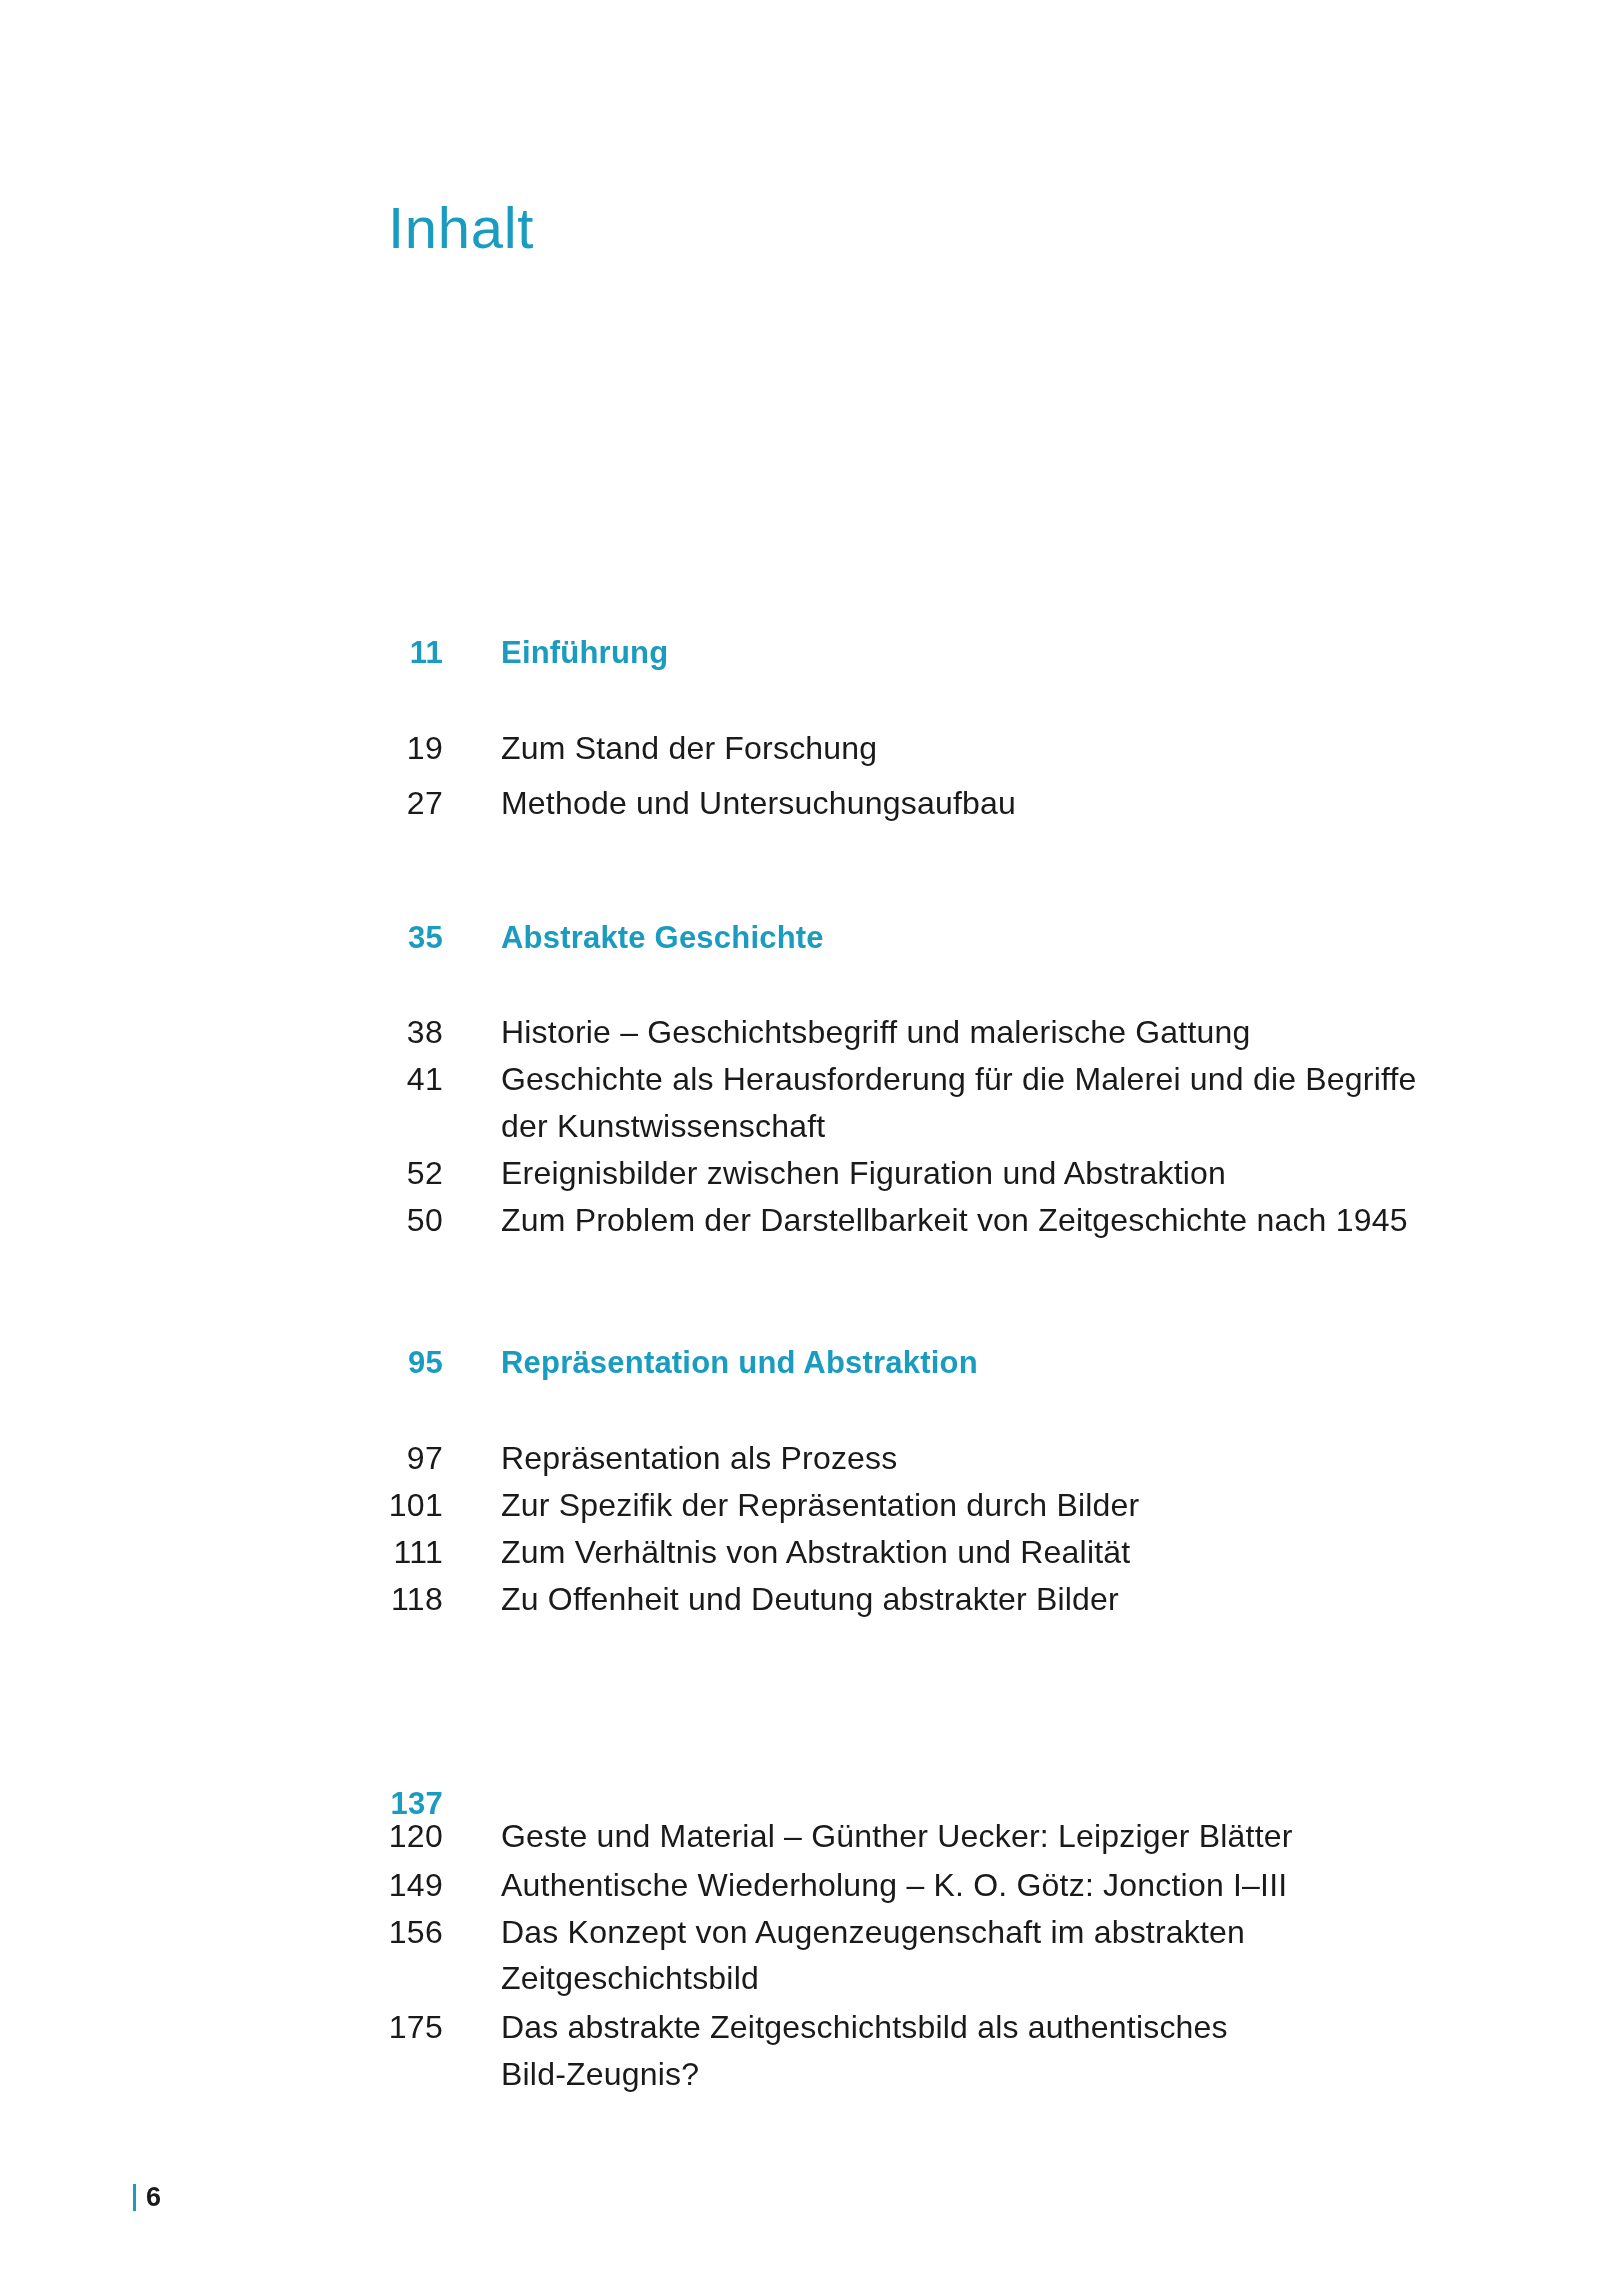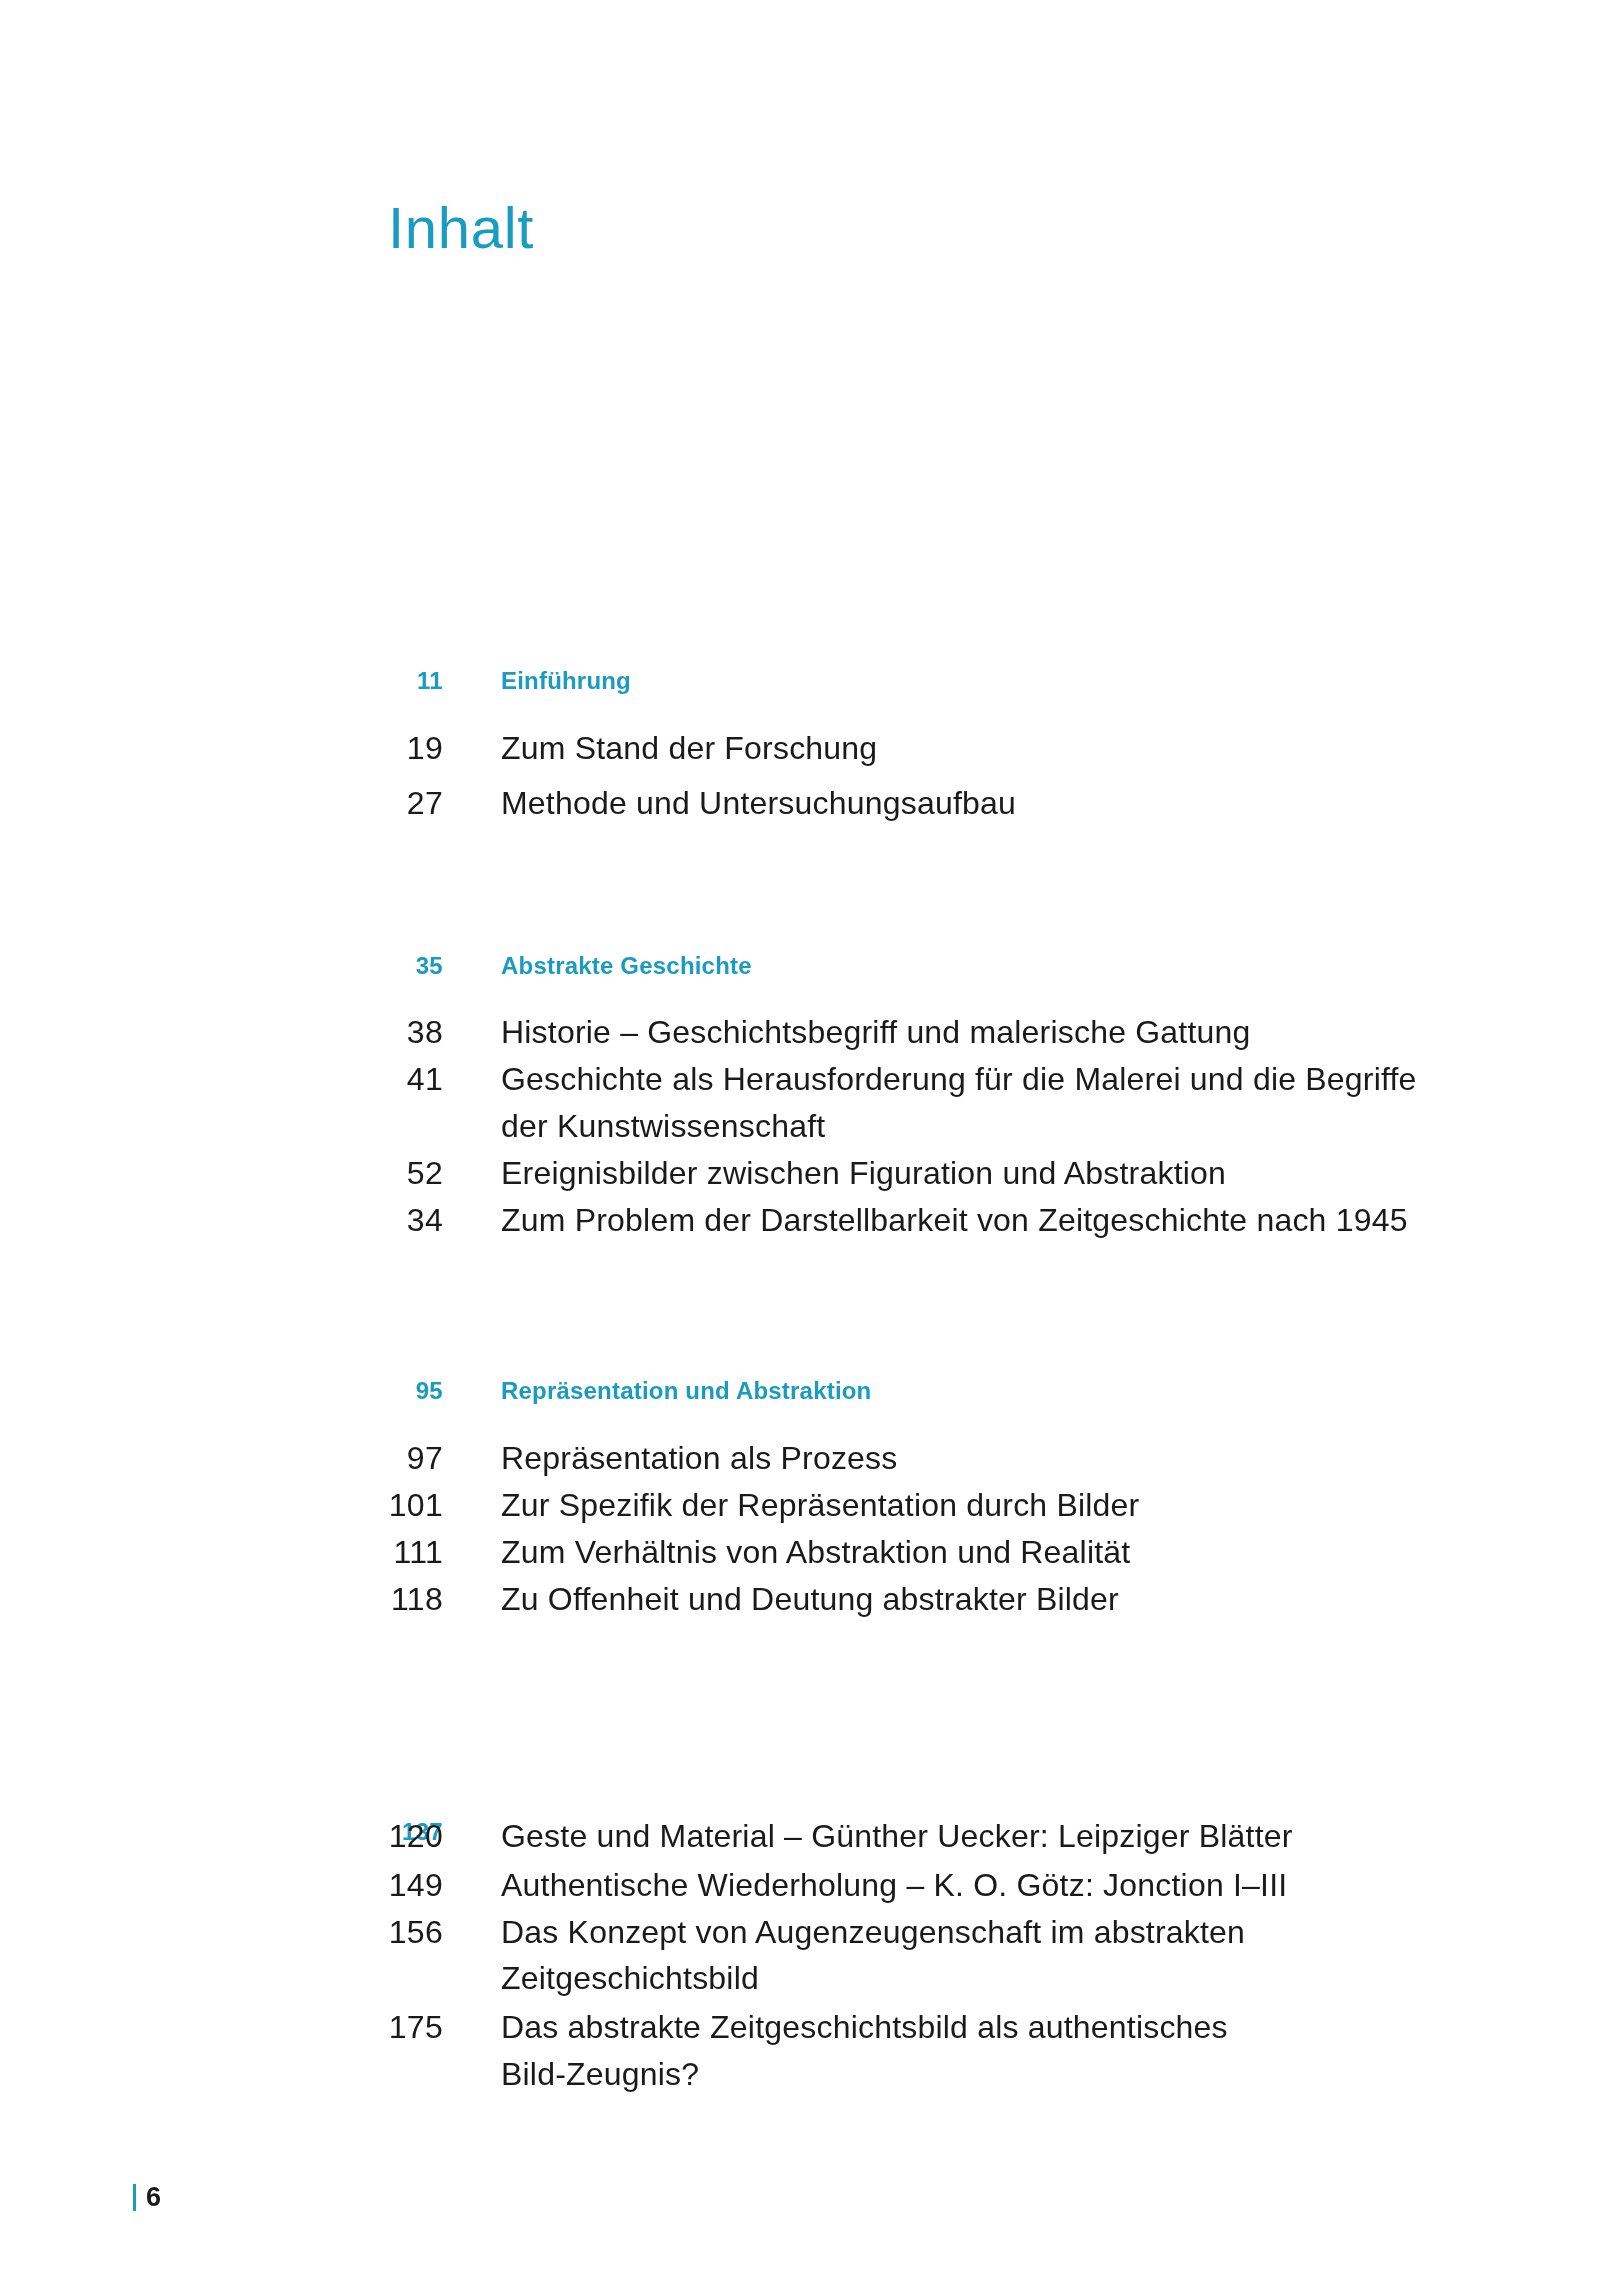--- a/index.html
+++ b/index.html
@@ -16,21 +16,21 @@
   .toc { position: absolute; left: 0; top: 0; width: 1617px; }
   .row {
     position: absolute; left: 0; width: 1617px; height: 47px;
     font-size: 32px; line-height: 47px;
   }
   .num {
     position: absolute; right: calc(1617px - 443px); width: 94px;
     text-align: right; letter-spacing: 0.3px;
   }
   .txt { position: absolute; left: 501px; white-space: nowrap; letter-spacing: 0.2px; }
-  .heading { color: #1a9bc0; font-weight: bold; font-size: 24px; margin-top: 28px; }
+  .heading { color: #1a9bc0; font-weight: bold; font-size: 31px; }
   .it { }
   .footer-bar {
     position: absolute; left: 133px; top: 2184px; width: 3.4px; height: 27px;
     background: #1a9bc0;
   }
   .footer-num {
     position: absolute; left: 146px; top: 2180px; font-size: 27px; line-height: 34px;
     font-weight: bold; color: #1a1a1a;
   }
 </style>
@@ -67,21 +67,21 @@
     <span class="txt">Geschichte als Herausforderung für die Malerei und die Begriffe</span>
   </div>
   <div class="row" style="top:1103px">
     <span class="txt">der Kunstwissenschaft</span>
   </div>
   <div class="row" style="top:1150px">
     <span class="num">52</span>
     <span class="txt">Ereignisbilder zwischen Figuration und Abstraktion</span>
   </div>
   <div class="row" style="top:1197px">
-    <span class="num">34</span>
+    <span class="num">50</span>
     <span class="txt">Zum Problem der Darstellbarkeit von Zeitgeschichte nach 1945</span>
   </div>
 
   <div class="row heading" style="top:1339px">
     <span class="num">95</span>
     <span class="txt">Repräsentation und Abstraktion</span>
   </div>
   <div class="row" style="top:1435px">
     <span class="num">97</span>
     <span class="txt">Repräsentation als Prozess</span>

